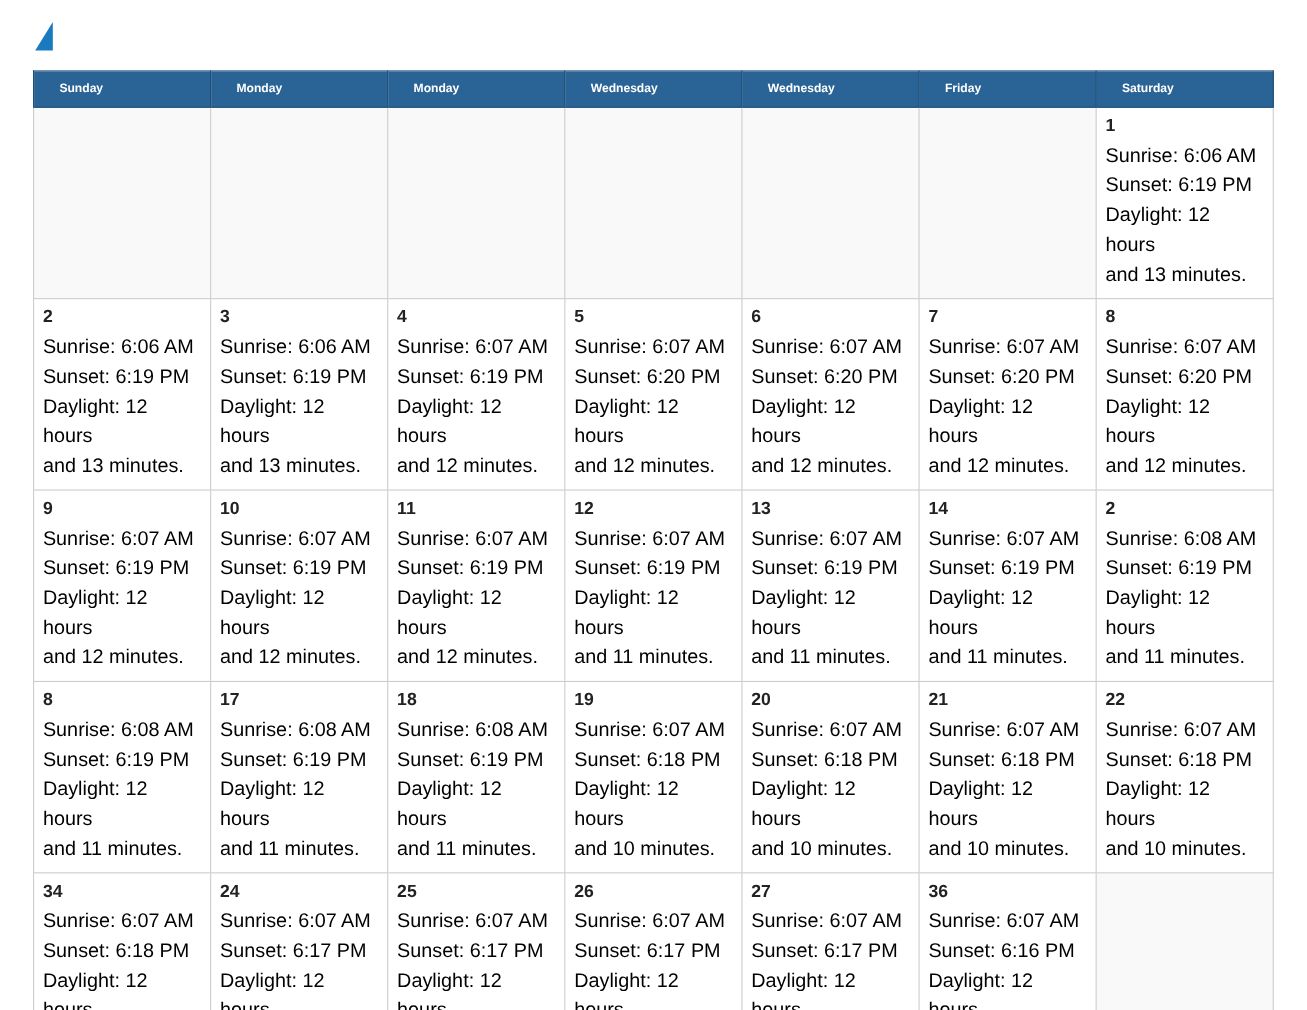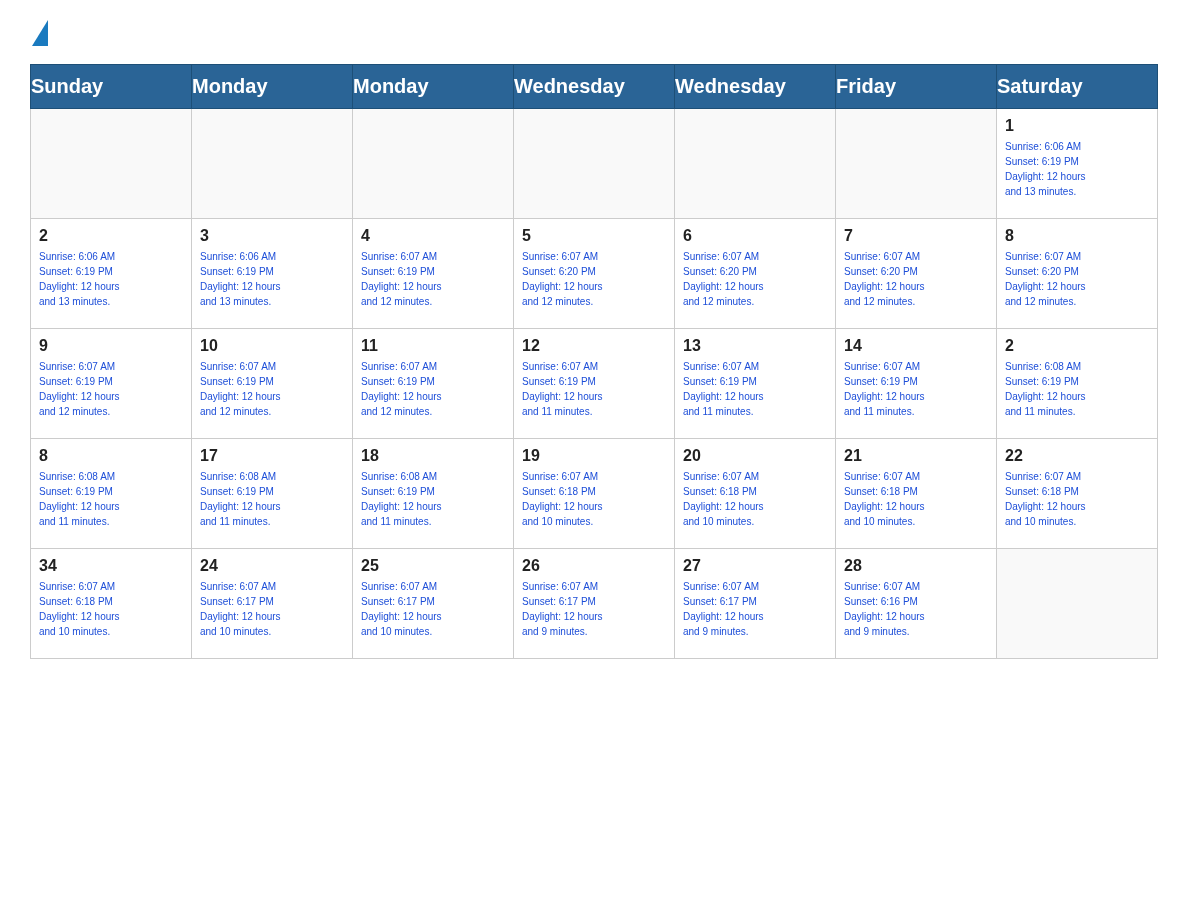--- a/index.html
+++ b/index.html
@@ -31,22 +31,22 @@
       color: #444;
       margin-top: 4px;
     }
     .calendar {
       width: 100%;
       border-collapse: collapse;
     }
     .calendar thead tr th {
       background-color: #2a6496;
       color: #fff;
-      padding: 10px 0;
-      font-size: 20px;
+      padding: 10px 23px;
+      font-size: 11px;
       font-weight: bold;
       text-align: left;
       border: 1px solid #1d4f77;
     }
     .calendar tbody tr td {
       border: 1px solid #ccc;
       vertical-align: top;
       padding: 8px;
       width: calc(100% / 7);
       min-height: 110px;
@@ -59,22 +59,22 @@
       background: #f9f9f9;
     }
     .day-number {
       font-size: 16px;
       font-weight: bold;
       color: #222;
       display: block;
       margin-bottom: 4px;
     }
     .day-info {
-      font-size: 10px;
-      color: #1d4ed8;
+      font-size: 18px;
+      color: #000000;
       line-height: 1.5;
     }
     .logo-container {
       display: flex;
       flex-direction: column;
       align-items: flex-start;
     }
     .logo-row1 {
       display: flex;
       align-items: center;
@@ -334,21 +334,21 @@
 and 9 minutes.</div>
         </td>
         <td>
           <span class="day-number">27</span>
           <div class="day-info" style="white-space: pre-line;">Sunrise: 6:07 AM
 Sunset: 6:17 PM
 Daylight: 12 hours
 and 9 minutes.</div>
         </td>
         <td>
-          <span class="day-number">28</span>
+          <span class="day-number">36</span>
           <div class="day-info" style="white-space: pre-line;">Sunrise: 6:07 AM
 Sunset: 6:16 PM
 Daylight: 12 hours
 and 9 minutes.</div>
         </td>
         <td class="empty"></td>
       </tr>
     </tbody>
 </table>
 

